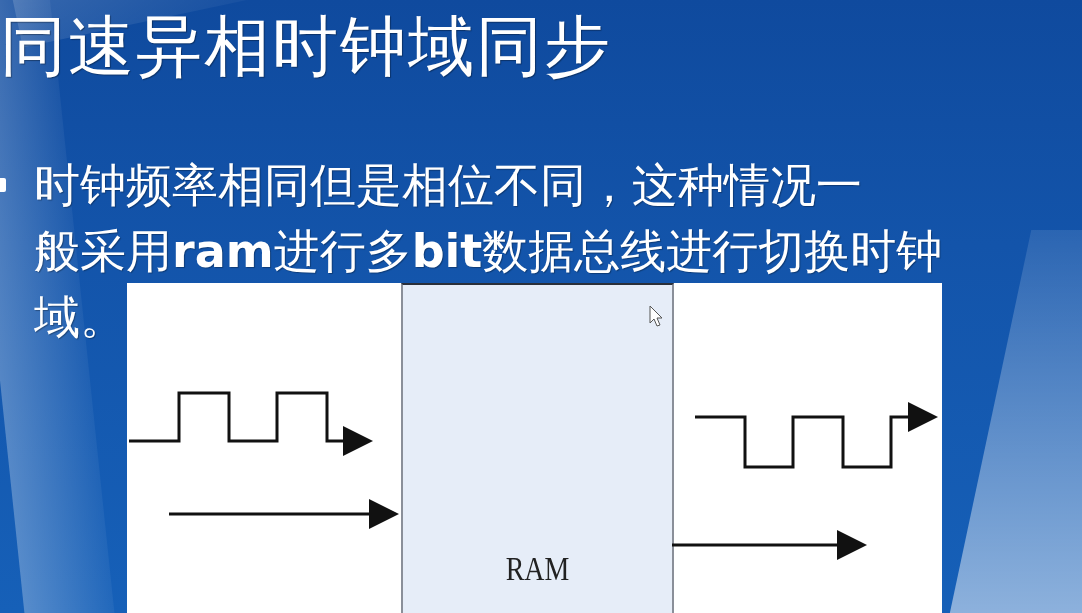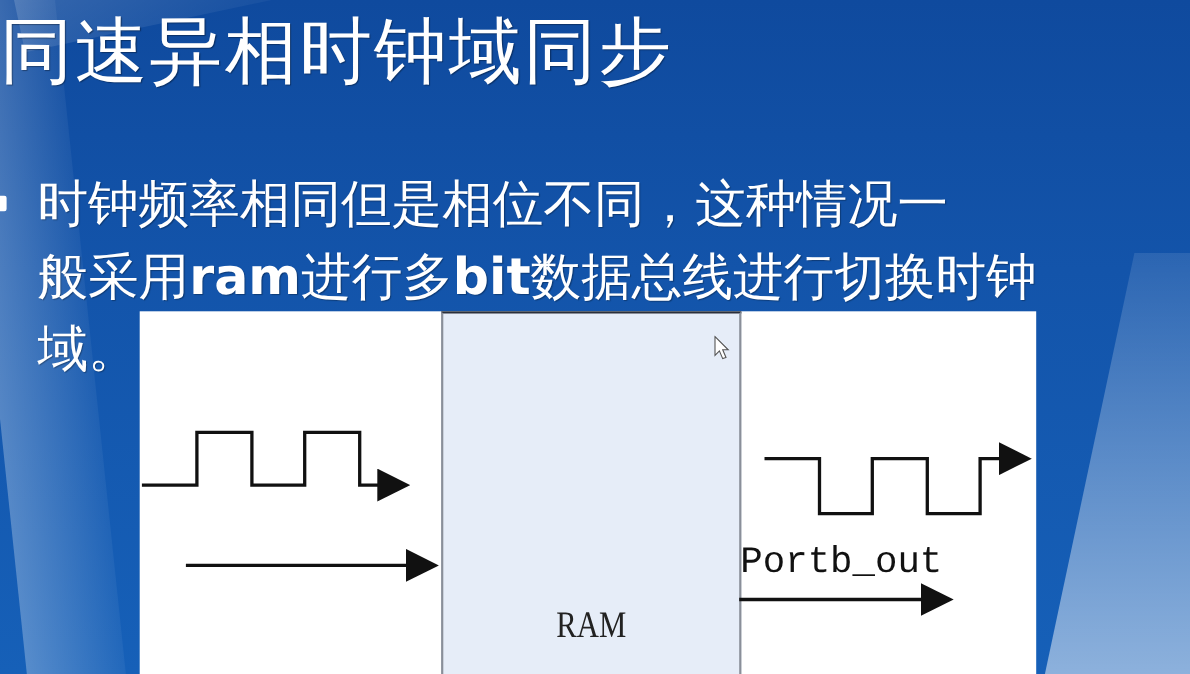--- a/index.html
+++ b/index.html
@@ -100,18 +100,17 @@
 
     <g>
       <polyline points="568,134 618,134 618,184 666,184 666,134 716,134 716,184 764,184 764,134 805,134" fill="none" stroke="#111" stroke-width="3" marker-end="url(#arr)"></polyline>
     </g>
 
     <g>
       <line x1="545" y1="262" x2="734" y2="262" stroke="#111" stroke-width="3" marker-end="url(#arr)"></line>
     </g>
   </svg>
 
-  <div class="port-label" style="left:546px; top:210px;">Portb_out</div>
 </div>
 
 <svg class="cursor" width="16" height="24">
   <path d="M1,1 L1,18 L5,14 L8,21 L11,20 L8,13 L13,13 Z" fill="#ffffff" stroke="#555" stroke-width="1"></path>
 </svg>
 
 </body></html>

